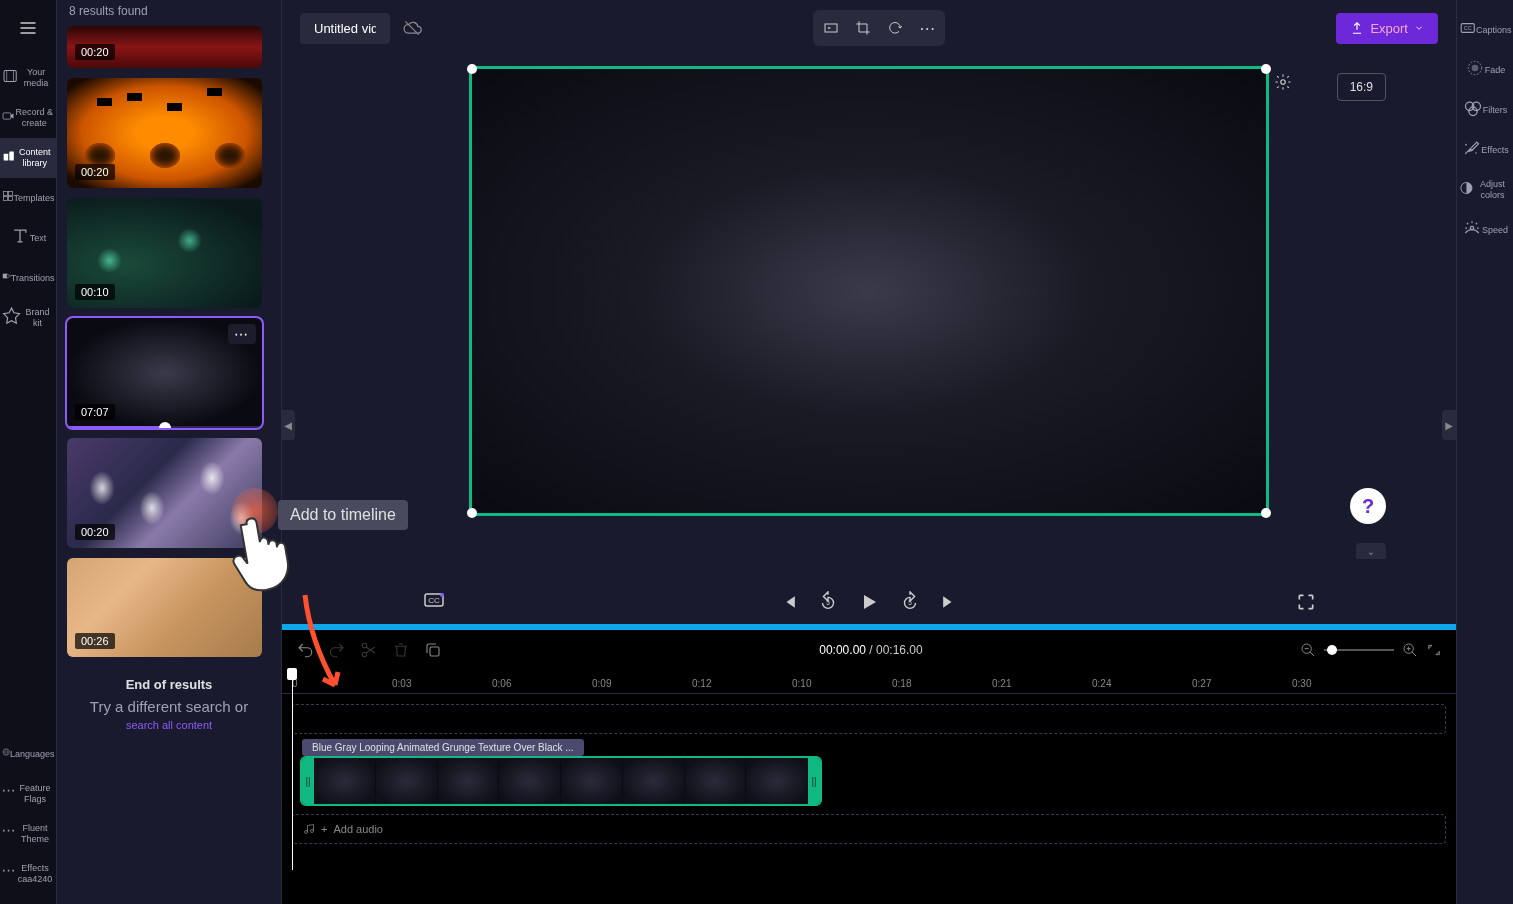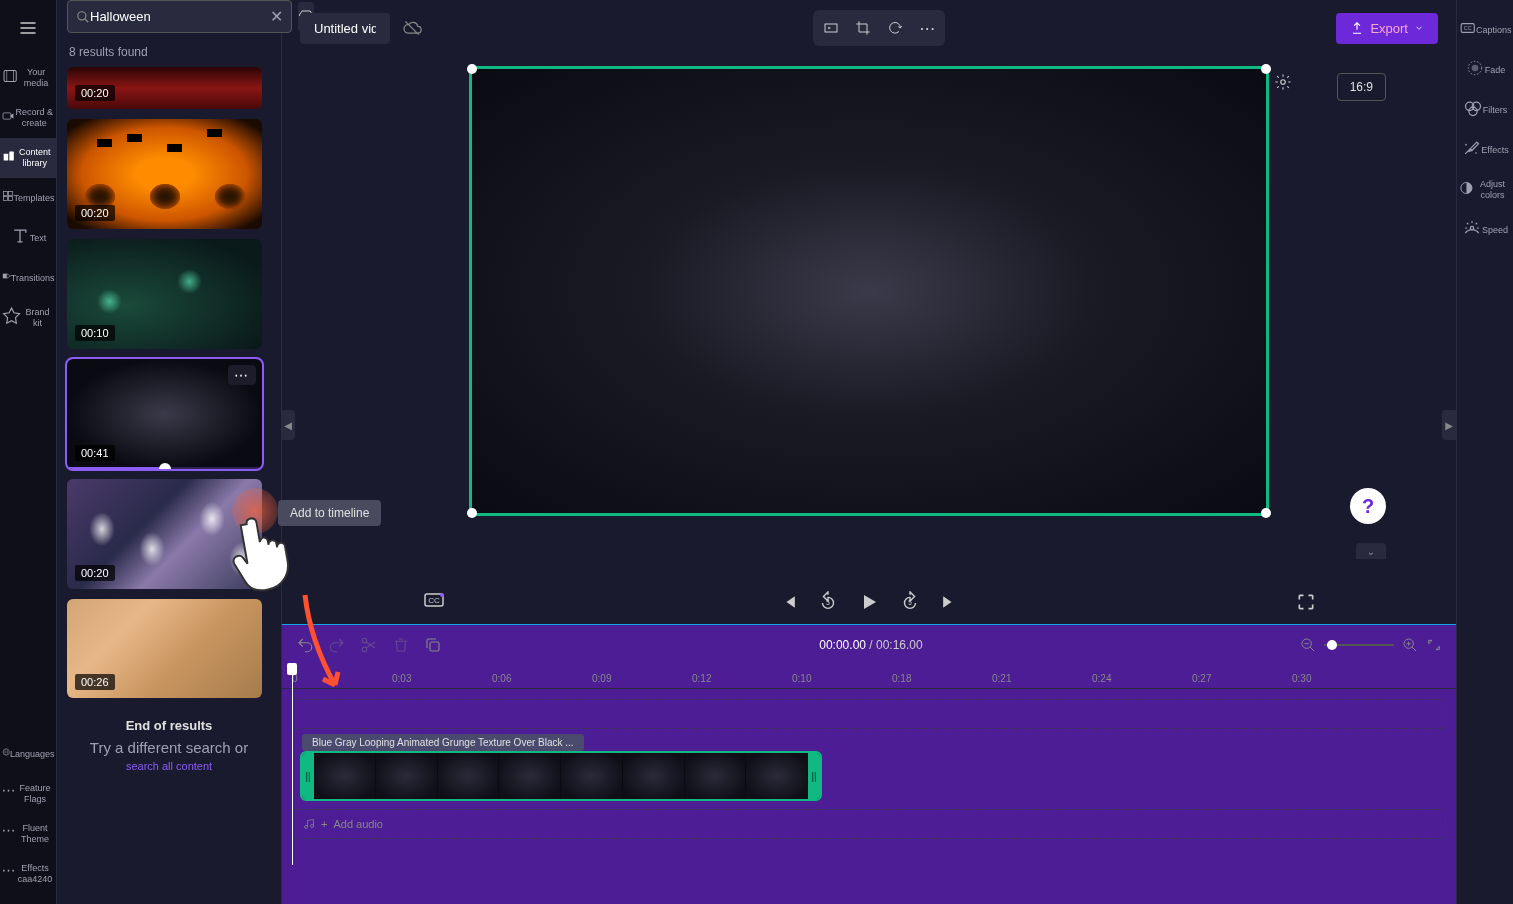--- a/index.html
+++ b/index.html
@@ -46,21 +46,21 @@
 .pumpkin { width: 30px; height: 25px; background: #2a1500; border-radius: 50%; box-shadow: inset 0 0 10px #ff6600; }
 .bat { position: absolute; width: 15px; height: 8px; background: #000; }
 .ghost-glow { position: absolute; width: 25px; height: 25px; background: radial-gradient(circle, rgba(100,255,200,0.6) 0%, transparent 70%); }
 .ghost-blur { position: absolute; width: 30px; height: 40px; background: radial-gradient(ellipse, rgba(255,255,255,0.8) 0%, transparent 60%); }
 
 .thumb-scrubber { position: absolute; bottom: -1px; left: 0; right: 0; height: 3px; background: rgba(139,92,246,0.3); }
 .thumb-scrubber-fill { height: 100%; width: 50%; background: #8b5cf6; }
 .thumb-scrubber-handle { position: absolute; left: 50%; bottom: -5px; width: 12px; height: 12px; background: #fff; border-radius: 50%; transform: translateX(-50%); }
 
 
-.tooltip { position: absolute; left: 278px; top: 500px; background: #4a4a5e; padding: 6px 12px; border-radius: 4px; font-size: 12px; z-index: 100; }
+.tooltip { position: absolute; left: 278px; top: 500px; background: #4a4a5e; padding: 6px 12px; border-radius: 4px; font-size: 16px; z-index: 100; }
 .add-circle { position: absolute; left: 232px; top: 488px; width: 46px; height: 46px; background: radial-gradient(circle, rgba(255,100,60,0.7) 0%, rgba(255,100,60,0.3) 60%, transparent 100%); border-radius: 50%; z-index: 99; }
 .hand-cursor { position: absolute; left: 228px; top: 512px; z-index: 101; font-size: 64px; transform: rotate(-10deg); }
 .arrow-annotation { position: absolute; left: 295px; top: 590px; z-index: 98; }
 
 
 .main-area { flex: 1; display: flex; flex-direction: column; position: relative; }
 .top-bar { height: 56px; display: flex; align-items: center; padding: 0 18px; gap: 12px; }
 .title-input { background: #2a2a3e; color: #fff; border: none; padding: 8px 14px; border-radius: 4px; font-size: 13px; width: 90px; }
 .cloud-off { color: #888; cursor: pointer; }
 .top-center-tools { margin-left: auto; margin-right: auto; display: flex; gap: 4px; background: #2a2a3e; padding: 4px; border-radius: 6px; }
@@ -76,21 +76,21 @@
 .gear-btn { position: absolute; right: -26px; top: 4px; color: #ccc; cursor: pointer; }
 .aspect-badge { position: absolute; right: -120px; top: 4px; border: 1px solid #555; padding: 6px 12px; border-radius: 4px; font-size: 12px; cursor: pointer; }
 
 
 .playback-bar { height: 44px; display: flex; align-items: center; justify-content: center; gap: 18px; padding: 0 20px; position: relative; }
 .pb-btn { color: #ccc; cursor: pointer; }
 .cc-icon-left { position: absolute; left: 140px; }
 .fullscreen-icon { position: absolute; right: 140px; cursor: pointer; color: #ccc; }
 
 
-.timeline-area { height: 280px; background: #4c1d95; border-top: 1px solid #0ea5e9; display: flex; flex-direction: column; }
+.timeline-area { height: 280px; background: #000000; border-top: 6px solid #0ea5e9; display: flex; flex-direction: column; }
 .timeline-toolbar { height: 40px; display: flex; align-items: center; padding: 0 14px; gap: 14px; }
 .tl-tool { color: #888; cursor: pointer; }
 .tl-tool.disabled { opacity: 0.4; cursor: not-allowed; }
 .timecode { margin: 0 auto; font-size: 12px; color: #ccc; }
 .timecode .current { color: #fff; }
 .zoom-controls { display: flex; align-items: center; gap: 8px; }
 .zoom-slider { width: 70px; height: 2px; background: #555; position: relative; }
 .zoom-handle { position: absolute; left: 5%; top: -4px; width: 10px; height: 10px; background: #fff; border-radius: 50%; }
 
 .timeline-ruler { height: 24px; display: flex; position: relative; padding-left: 10px; font-size: 10px; color: #888; border-bottom: 1px solid #2a2a3e; }
@@ -196,35 +196,20 @@
       <span class="nav-item-label">Fluent Theme</span>
     </div>
     <div class="nav-item">
       <span class="nav-item-icon" style="font-size:14px">⋯</span>
       <span class="nav-item-label">Effects caa4240</span>
     </div>
   </div>
 </div>
 
 <div class="content-panel">
-  <div class="search-row">
-    <div class="search-box">
-      <svg width="14" height="14" viewBox="0 0 24 24">
-          <circle cx="10" cy="10" r="7" fill="none" stroke="#888" stroke-width="2"></circle>
-          <path d="M15 15l6 6" stroke="#888" stroke-width="2"></path>
-        </svg>
-      <input class="search-input" value="Halloween" style="">
-      <span class="clear-search">✕</span>
-    </div>
-    <div class="diamond-btn">
-      <svg width="16" height="16" viewBox="0 0 24 24">
-          <path d="M6 3h12l4 6-10 12L2 9z" fill="none" stroke="#ccc" stroke-width="1.5"></path>
-        </svg>
-    </div>
-  </div>
   <div class="results-count">8 results found</div>
   <div class="video-list">
     <div class="video-thumb thumb1" style="height:42px">
       <span class="video-duration">00:20</span>
     </div>
     <div class="video-thumb thumb2">
       <div class="bat" style="top:20px;left:30px"></div>
         <div class="bat" style="top:15px;left:60px"></div>
         <div class="bat" style="top:25px;left:100px"></div>
         <div class="bat" style="top:10px;left:140px"></div>
@@ -235,21 +220,21 @@
         </div>
       <span class="video-duration">00:20</span>
     </div>
     <div class="video-thumb thumb3">
       <div class="ghost-glow" style="top:50px;left:30px"></div>
         <div class="ghost-glow" style="top:30px;left:110px"></div>
       <span class="video-duration">00:10</span>
     </div>
     <div class="video-thumb thumb4 selected">
       <span class="video-more">⋯</span>
-      <span class="video-duration">00:41</span>
+      <span class="video-duration">07:07</span>
       <div class="thumb-scrubber">
         <div class="thumb-scrubber-fill"></div>
         <div class="thumb-scrubber-handle"></div>
       </div>
     </div>
     <div class="video-thumb thumb5">
       <div class="ghost-blur" style="top:30px;left:20px"></div>
         <div class="ghost-blur" style="top:50px;left:70px"></div>
         <div class="ghost-blur" style="top:20px;left:130px"></div>
         <div class="ghost-blur" style="top:60px;left:160px"></div>

